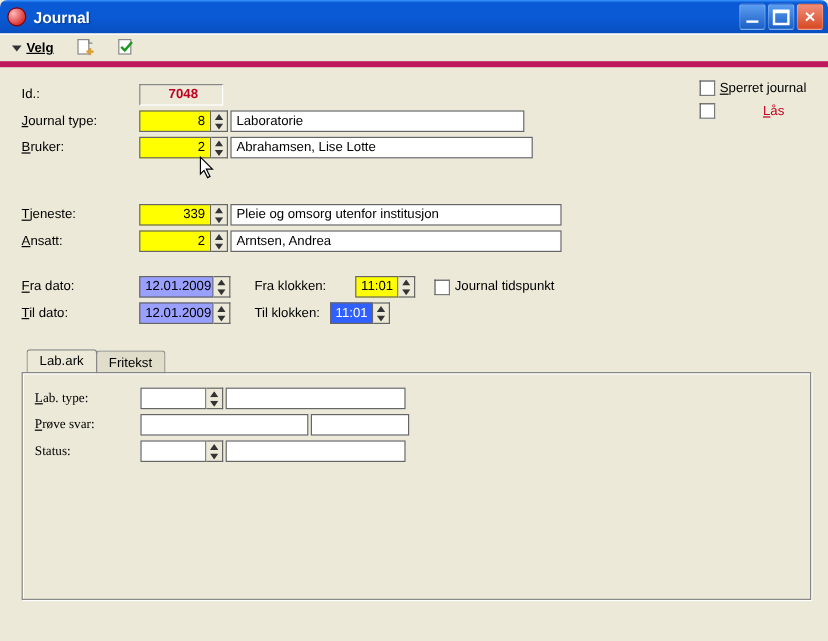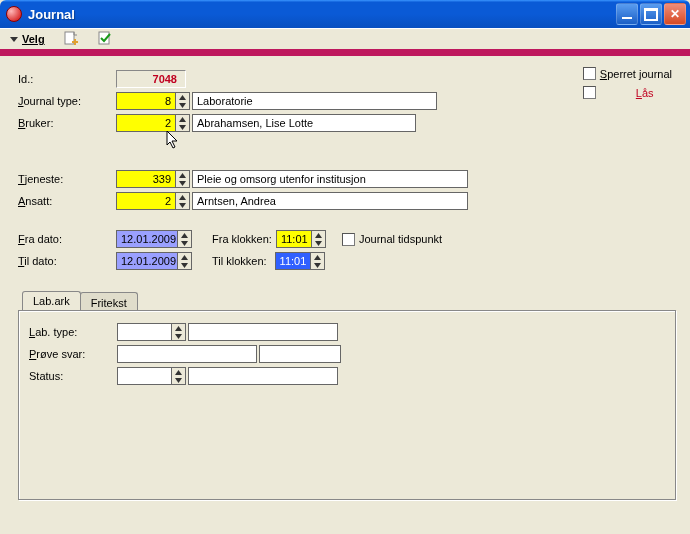--- a/index.html
+++ b/index.html
@@ -27,41 +27,41 @@
     border: 1px solid #fff3; color: white; font-weight: bold; font-size: 12px;
   }
   .win-btn.min, .win-btn.max { background: linear-gradient(to bottom,#5a9df0,#1b5fc6); }
   .win-btn.close { background: linear-gradient(to bottom,#f08d7a,#d64a24); }
   .win-btn.min::before{content:"";display:block;width:10px;height:2px;background:#fff;margin-top:8px;}
   .win-btn.max::before{content:"";display:block;width:10px;height:8px;border:2px solid #fff;border-top-width:3px;}
   .win-btn.close::before{content:"✕";}
 
   
   .toolbar {
-    height: 28px; background: #ece9d8; border-bottom: 7px solid #be185d;
+    height: 28px; background: #ece9d8; border-bottom: 5px solid #be185d;
     display: flex; align-items: center; padding: 0 10px; gap: 18px;
     border-top: 1px solid #fff;
   }
   .tool-item { display: flex; align-items: center; gap: 4px; cursor: pointer; }
   .tool-item .dd { width: 0; height: 0; border-left: 4px solid transparent; border-right: 4px solid transparent; border-top: 5px solid #333; }
   .tool-item .lbl { text-decoration: underline; font-weight: bold; }
   .ticon svg { width: 16px; height: 16px; display: block; }
 
   
   .client { position: relative; padding: 14px 14px 10px 18px; height: calc(534px - 28px - 28px); }
 
   .row { display: flex; align-items: center; margin-bottom: 4px; }
   .row > label { width: 98px; display: inline-block; }
   .row > label .uline { text-decoration: underline; }
 
   
   .field {
     background: #fff; border: 1px solid #7a7a7a; border-top-color:#666; border-left-color:#666;
     border-bottom-color:#e6e6e6; border-right-color:#e6e6e6;
-    height: 18px; line-height: 16px; padding: 0 8px; font-size: 11px;
+    height: 18px; line-height: 16px; padding: 0 20px; font-size: 11px;
   }
   .field.red { color: #c00020; font-weight: bold; background:#ece9d8; border-left:1px solid #888; border-top:1px solid #888; border-right:1px solid #fff;border-bottom:1px solid #fff;}
 
   .spinwrap { display: flex; }
   .numinput {
     background: #ffff00; border: 1px solid #666; height: 18px;
     text-align: right; padding: 0 4px; font-size: 11px; line-height: 16px;
   }
   .numinput.date { background: #9aa0ff; color:#000; text-align:left; }
   .numinput.time { background: #ffff00; text-align:left; }
@@ -102,20 +102,21 @@
     padding: 3px 10px; background:#ece9d8;
     border:1px solid #888; border-bottom:none;
     border-top-left-radius:3px; border-top-right-radius:3px;
     position:relative; top:1px; margin-right:-1px;
   }
   .tab.inactive { background:#e0ddcb; padding-top:4px; top:2px; }
   .tabpanel {
     border:1px solid #888; padding:12px 10px 60px 10px;
     height: 190px; position:relative;
     box-shadow: inset 1px 1px 0 #fff, 1px 1px 0 #fff;
+    font-family: Liberation Serif, serif;
   }
 
   .panel-row { display:flex; align-items:center; margin-bottom:4px; }
   .panel-row label { width:88px; }
   .panel-row label .uline{text-decoration:underline;}
   .panel-input { background:#fff; border:1px solid #666; height:18px; padding:0 4px; }
   .panel-spin { display:flex; }
 
   
   .cursor-arrow {
@@ -209,21 +210,21 @@
               <path d="M0 5 L3.5 0 L7 5 Z" fill="#333"></path>
             </svg>
           </div>
         <div>
             <svg viewBox="0 0 7 5">
               <path d="M0 0 L3.5 5 L7 0 Z" fill="#333"></path>
             </svg>
           </div>
       </div>
     </div>
-    <div class="desc-field" style="width:224px">Abrahamsen, Lise Lotte</div>
+    <div class="desc-field" style="width:252px">Abrahamsen, Lise Lotte</div>
   </div>
 
   <div class="gap-lg"></div>
 
   <div class="row">
     <label><span class="uline">T</span><span>jeneste:</span></label>
     <div class="spinwrap">
       <div class="numinput" style="width:60px">339</div>
       <div class="spinner">
         <div>
@@ -273,21 +274,21 @@
               <path d="M0 5 L3.5 0 L7 5 Z" fill="#333"></path>
             </svg>
           </div>
         <div>
             <svg viewBox="0 0 7 5">
               <path d="M0 0 L3.5 5 L7 0 Z" fill="#333"></path>
             </svg>
           </div>
       </div>
     </div>
-    <label style="width:auto;margin-left:20px;margin-right:4px">Fra klokken:</label>
+    <label style="width:auto;margin-left:20px;margin-right:24px">Fra klokken:</label>
     <div class="spinwrap">
       <div class="numinput time" style="width:36px;text-align:right">11:01</div>
       <div class="spinner">
         <div>
             <svg viewBox="0 0 7 5">
               <path d="M0 5 L3.5 0 L7 5 Z" fill="#333"></path>
             </svg>
           </div>
         <div>
             <svg viewBox="0 0 7 5">

